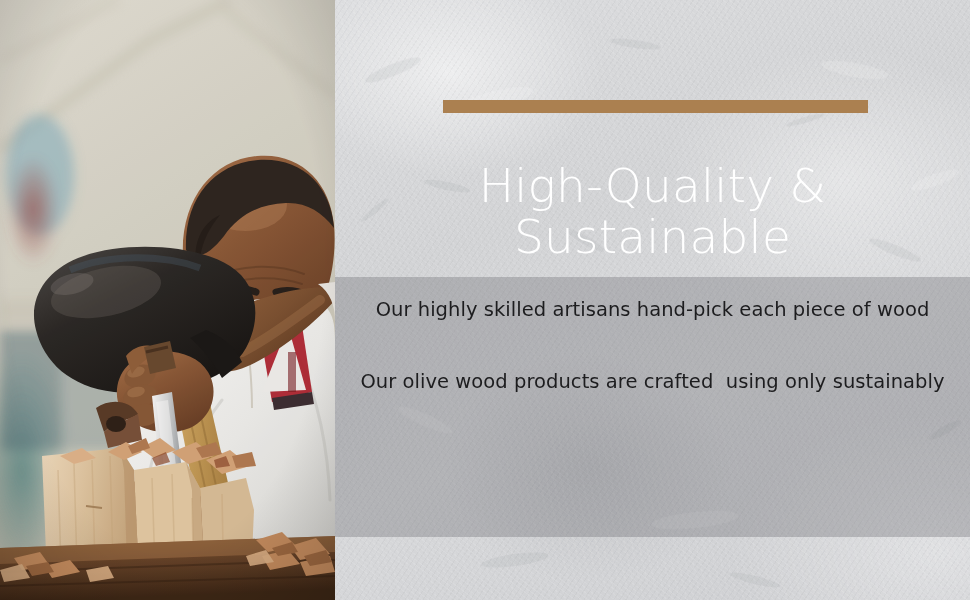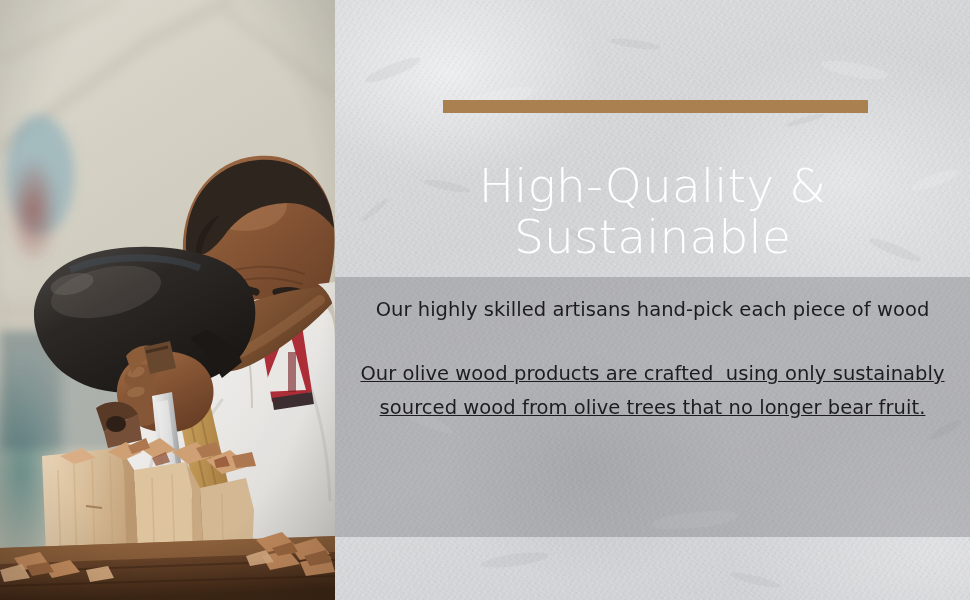--- a/index.html
+++ b/index.html
@@ -133,22 +133,21 @@
     font-size: 19.5px;
     line-height: 34px;
     letter-spacing: 0.05px;
     margin: 0;
   }
   .copy-para .cp-line {
     display: block;
     white-space: pre;
   }
   .copy-para.second {
-    margin-top: 30px;
-    text-decoration: underline;
+    margin-top: 38px;
   }
 </style>
 </head>
 <body>
 
 <div class="banner">
 
   <div class="photo-pane">
     <svg class="photo-svg" viewBox="0 0 335 600" preserveAspectRatio="xMidYMid slice">
       <defs>
@@ -527,18 +526,17 @@
     </h1>
 
     <div class="copy-band"></div>
 
     <div class="copy-inner">
       <p class="copy-para first" style="color: rgb(29, 29, 31);">
         <span class="cp-line">Our highly skilled artisans hand-pick each piece of wood</span>
       </p>
       <p class="copy-para second" style="color: rgb(29, 29, 31);">
         <span class="cp-line">Our olive wood products are crafted  using only sustainably</span>
-        <span class="cp-line">sourced wood from olive trees that no longer bear fruit.</span>
       </p>
     </div>
 
   </div>
 </div>
 
 </body></html>

